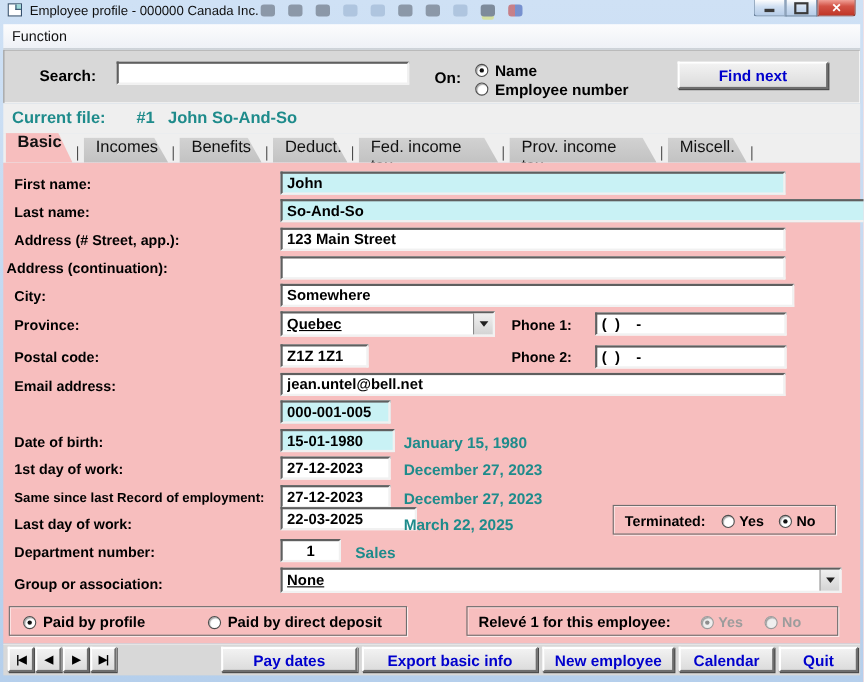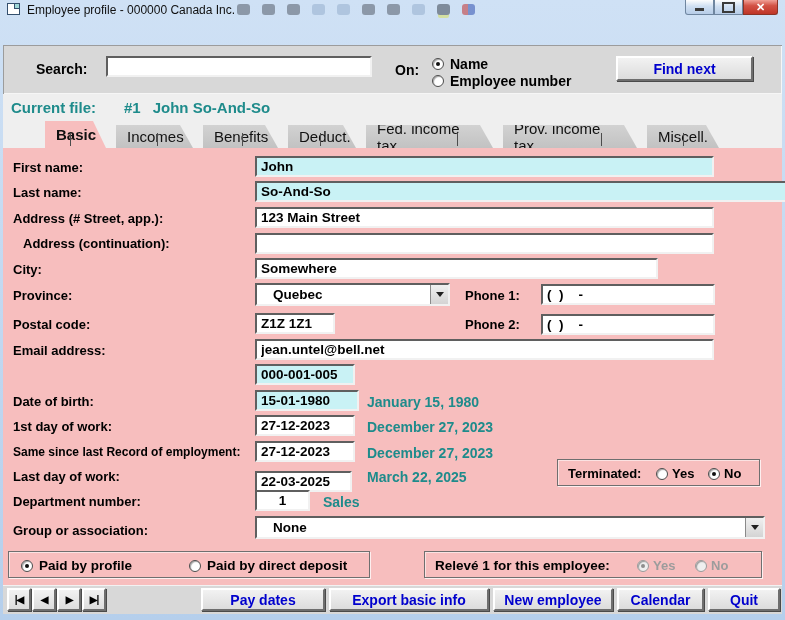--- a/index.html
+++ b/index.html
@@ -61,35 +61,35 @@
              display:flex; align-items:center; padding-left:8px; }
   .teal { color:#1e8b8b; font-weight:bold; }
   .cf-label { font-size:15px; margin-right:28px; }
   .cf-num { font-size:15px; margin-right:12px; }
   .cf-name { font-size:15px; }
 
   
   .tabstrip { position:absolute; top:121px; left:3px; right:3px; height:27px; background:#efefef; }
   .tab { position:absolute; bottom:0; height:23px; background:linear-gradient(#d2d2d2,#c2c2c2);
          clip-path:polygon(0 0, calc(100% - 13px) 0, 100% 100%, 0 100%);
-         display:flex; align-items:center; padding:0 14px 0 11px; font-size:15px; color:#111; cursor:pointer;margin-left:40px; }
+         display:flex; padding:0 14px 0 11px; font-size:15px; color:#111; cursor:pointer; }
   .tab.active { height:27px; background:#f7bebe; font-weight:bold; }
   .tabdiv { position:absolute; bottom:2px; width:1px; height:13px; background:#4c4c4c; }
 
   
   .formpanel { position:absolute; top:148px; left:3px; right:3px; height:437px; background:#f7bebe; }
   .flabel { position:absolute; font-weight:bold; font-size:13px; color:#000; white-space:nowrap; }
   .field { position:absolute; height:21px; border:2px solid; border-color:#5f5f5f #f1f1f1 #f1f1f1 #5f5f5f;
            background:#fff; font-family:"Liberation Sans",sans-serif; font-weight:bold; font-size:13.5px;
            color:#000; padding:0 4px; }
   .field.cyan { background:#c9f2f5; }
   .tealval { position:absolute; font-weight:bold; font-size:14px; color:#1e8b8b; white-space:nowrap; }
   .combo { position:absolute; height:23px; border:2px solid; border-color:#5f5f5f #f1f1f1 #f1f1f1 #5f5f5f;
            background:#fff; display:flex; align-items:center; }
-  .combo-text { flex:1; font-weight:bold; font-size:13.5px; padding-left:16px; }
+  .combo-text { flex:1; font-weight:bold; font-size:13.5px; padding-left:4px;text-decoration:underline; }
   .combo-btn { width:18px; height:100%; background:linear-gradient(#f0f0f0,#d4d4d4); border-left:1px solid #8a8a8a;
            display:flex; align-items:center; justify-content:center; cursor:pointer; }
   .combo-arrow { width:0; height:0; border-left:4px solid transparent; border-right:4px solid transparent;
            border-top:5px solid #202020; }
   .groupbox { position:absolute; border:1px solid #6f6f6f;
            box-shadow:1px 1px 0 rgba(255,255,255,.75), inset 1px 1px 0 rgba(255,255,255,.55); }
 
   
   .bottombar { position:absolute; top:585px; left:3px; right:3px; height:29px; background:#d8d8d8;
            box-shadow:inset 0 1px 0 #f2f2f2; }
@@ -117,20 +117,23 @@
       <div class="ghost pencil"></div>
       <div class="ghost flag"></div>
     </div>
     <div class="win-controls">
       <div class="win-btn min"></div>
       <div class="win-btn max"></div>
       <div class="win-btn close">✕</div>
     </div>
   </div>
 
+  <div class="menubar">
+    <span class="menu-item">Function</span>
+  </div>
 
   <div class="searchpanel">
     <span class="lbl search-label">Search:</span>
     <input class="field search-input" value="" style="">
     <span class="lbl on-label">On:</span>
     <div class="radio-row" style="left:429px; top:11px;">
       <span class="radio checked"></span>
       <span class="radio-label">Name</span>
     </div>
     <div class="radio-row" style="left:429px; top:28px;">
@@ -183,25 +186,25 @@
 
     <span class="flabel" style="left:10px; top:12px;">First name:</span>
     <input class="field cyan" style="left: 252px; top: 8px; width: 459px;" value="John">
 
     <span class="flabel" style="left:10px; top:37px;">Last name:</span>
     <input class="field cyan" style="left: 252px; top: 33px; width: 554px;" value="So-And-So">
 
     <span class="flabel" style="left:10px; top:63px;">Address (# Street, app.):</span>
     <input class="field" style="left: 252px; top: 59px; width: 459px;" value="123 Main Street">
 
-    <span class="flabel" style="left:20px; top:88px;">Address (continuation):</span>
+    <span class="flabel" style="left:3px; top:88px;">Address (continuation):</span>
     <input class="field" style="left: 252px; top: 85px; width: 459px;" value="">
 
     <span class="flabel" style="left:10px; top:114px;">City:</span>
-    <input class="field" style="left: 252px; top: 110px; width: 403px;" value="Somewhere">
+    <input class="field" style="left: 252px; top: 110px; width: 467px;" value="Somewhere">
 
     <span class="flabel" style="left:10px; top:140px;">Province:</span>
     <div class="combo" style="left:252px; top:135px; width:195px;">
       <span class="combo-text">Quebec</span>
       <span class="combo-btn">
           <span class="combo-arrow"></span>
         </span>
     </div>
     <span class="flabel" style="left:462px; top:140px;">Phone 1:</span>
     <input class="field" style="left: 538px; top: 136px; width: 174px;" value="(  )    -">
@@ -222,21 +225,21 @@
 
     <span class="flabel" style="left:10px; top:271px;">1st day of work:</span>
     <input class="field" style="left: 252px; top: 267px; width: 100px;" value="27-12-2023">
     <span class="tealval" style="left:364px; top:271px;">December 27, 2023</span>
 
     <span class="flabel" style="left:10px; top:297px; font-size:12px;">Same since last Record of employment:</span>
     <input class="field" style="left: 252px; top: 293px; width: 100px;" value="27-12-2023">
     <span class="tealval" style="left:364px; top:297px;">December 27, 2023</span>
 
     <span class="flabel" style="left:10px; top:321px;">Last day of work:</span>
-    <input class="field" style="left: 252px; top: 323px; width: 97px;" value="22-03-2025">
+    <input class="field" style="left: 252px; top: 313px; width: 124px;" value="22-03-2025">
     <span class="tealval" style="left:364px; top:321px;">March 22, 2025</span>
 
     <div class="groupbox" style="left:554px; top:311px; width:203px; height:27px;">
       <span class="flabel" style="left:10px; top:6px;">Terminated:</span>
       <div class="radio-row" style="left:98px; top:6px; gap:4px;">
         <span class="radio"></span>
         <span class="radio-label" style="font-size:13px;">Yes</span>
       </div>
       <div class="radio-row" style="left:150px; top:6px; gap:4px;">
         <span class="radio checked"></span>

